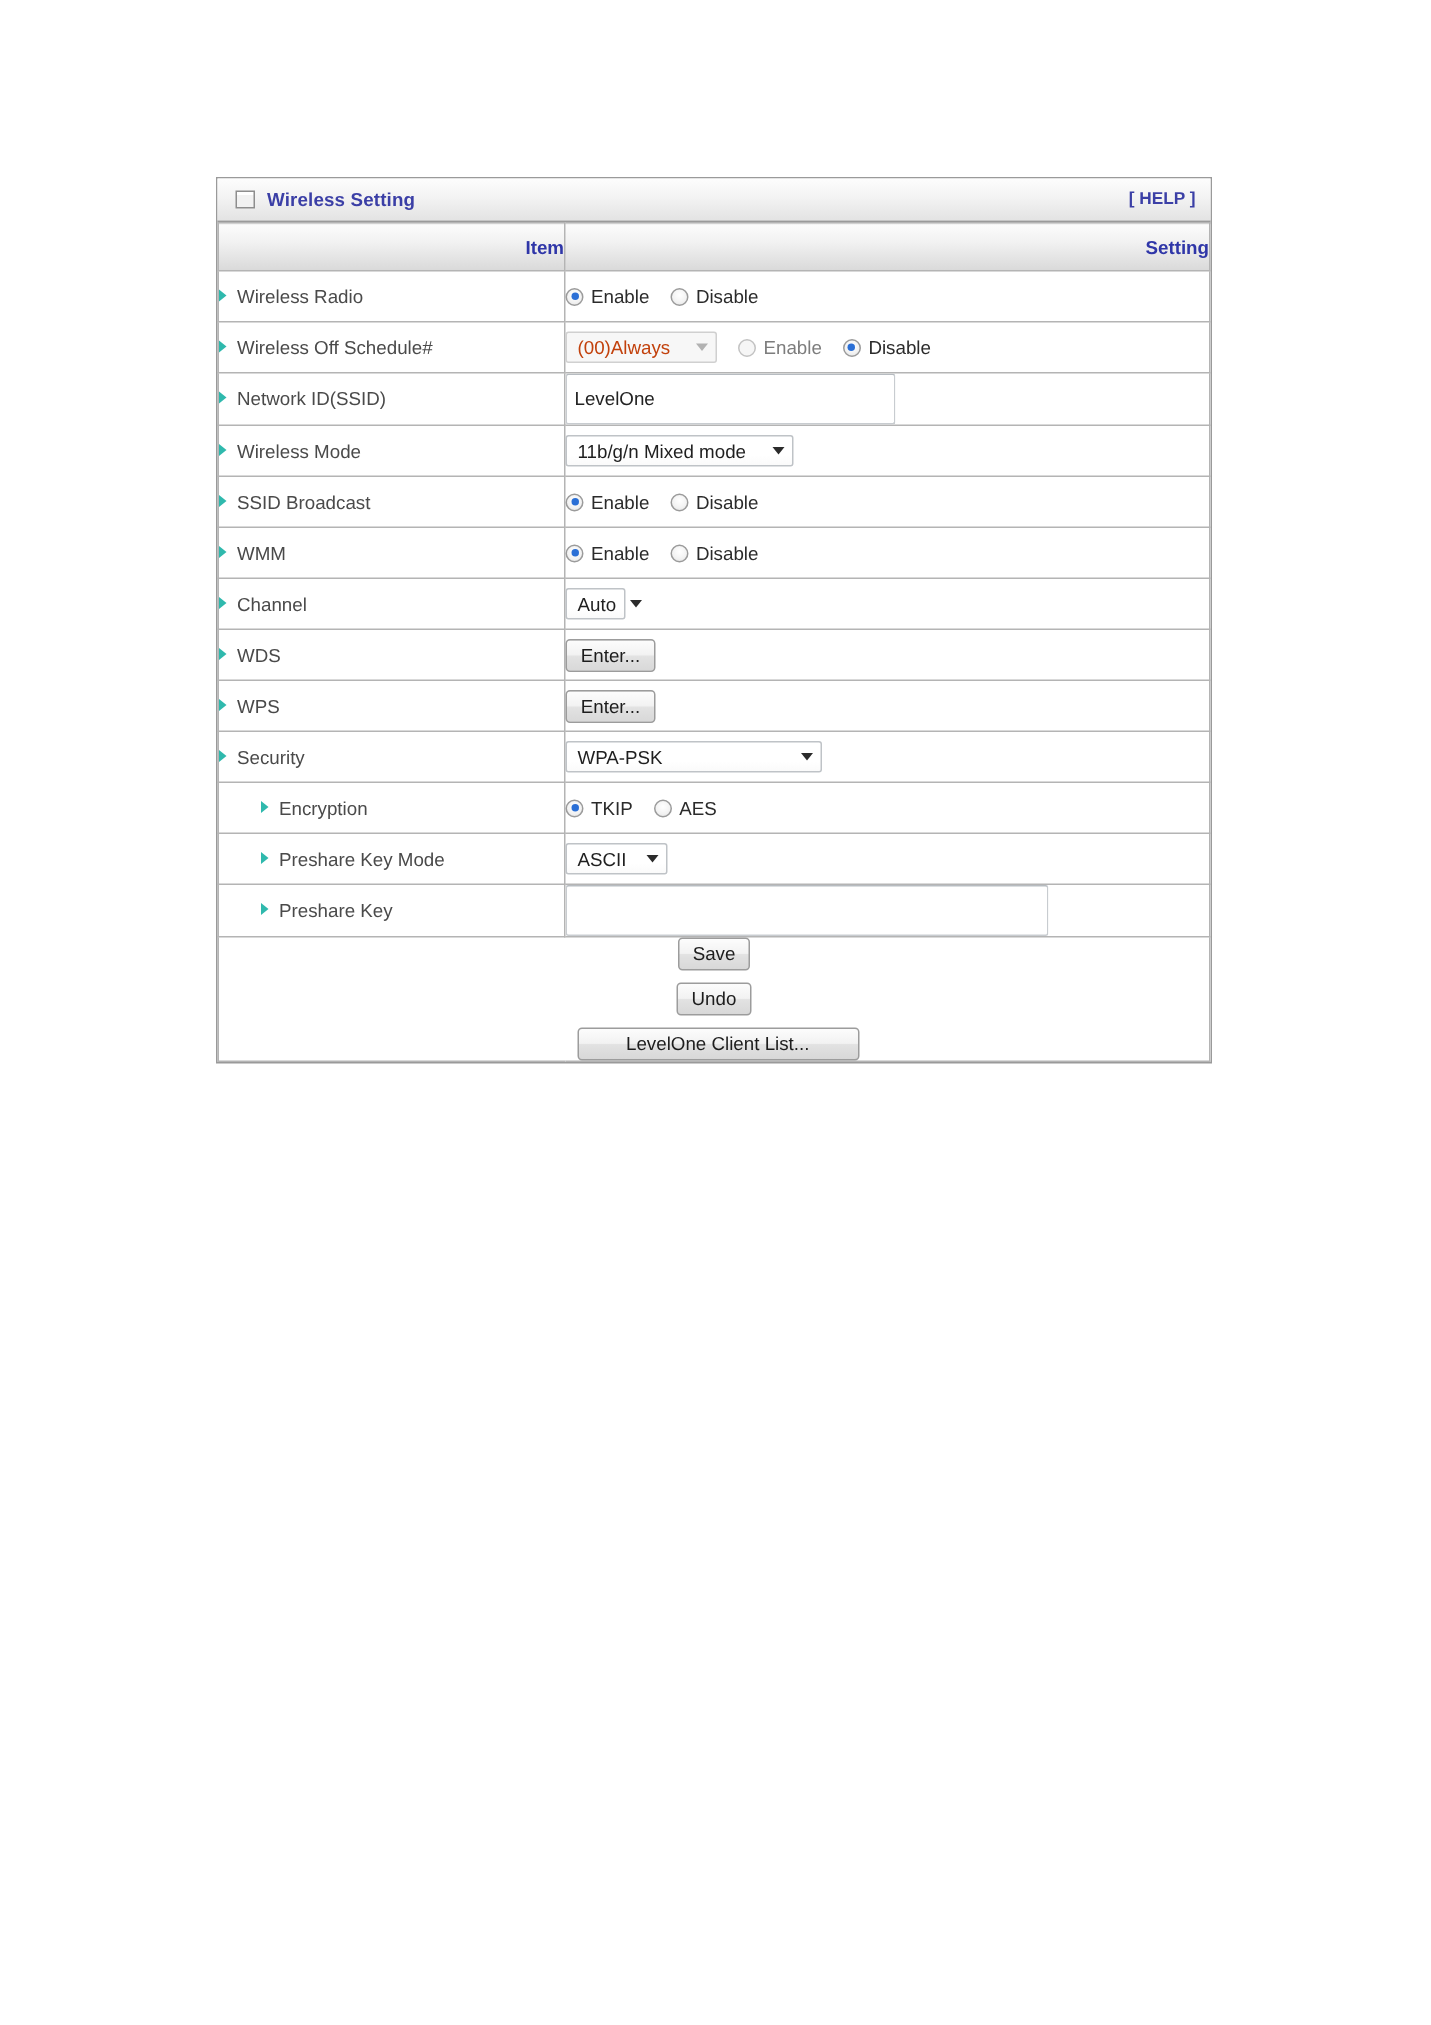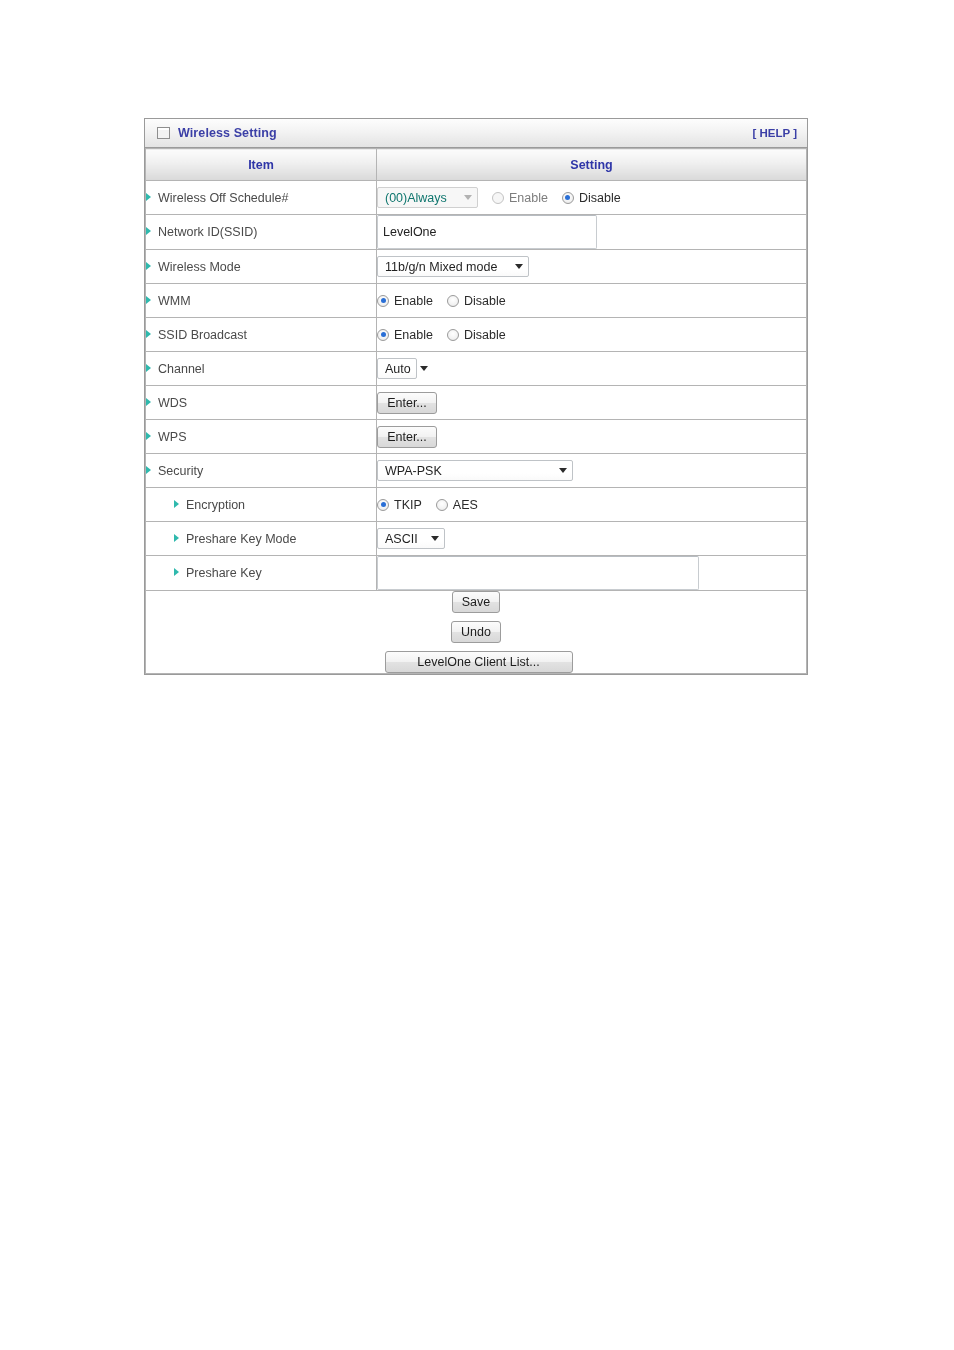--- a/index.html
+++ b/index.html
@@ -82,21 +82,21 @@
     border: 1px solid #b4b4b4;
     padding: 0;
     vertical-align: middle;
   }
   table.cfg tr.hdr th {
     height: 31px;
     background: linear-gradient(to bottom, #fcfcfc 0%, #f1f1f1 40%, #d9d9d9 100%);
     color: #2f36a8;
     font-size: 12.5px;
     font-weight: bold;
-    text-align: center;
+    text-align: right;
   }
 
   td.item {
     height: 33px;
     background: #ffffff;
     padding-left: 14px;
     font-size: 12.5px;
     color: #4a4a4a;
     white-space: nowrap;
   }
@@ -196,32 +196,32 @@
   }
   .sel .caret {
     width: 0; height: 0;
     border-left: 4px solid transparent;
     border-right: 4px solid transparent;
     border-top: 5px solid #2b2b2b;
     margin-left: 9px;
     flex: 0 0 auto;
   }
   .sel.disabled {
-    color: #0f766e;
+    color: #c2410c;
     background: #f7f7f7;
     border-color: #d0d0d0;
     cursor: default;
   }
   .sel.disabled .caret { border-top-color: #b2b2b2; }
 
   .sel.w-mode   { width: 152px; }
   .sel.w-sched  { width: 101px; margin-right: 14px; }
   .sel.w-chan   { width: 40px; }
   .sel.w-power  { width: 85px; }
-  .sel.w-sec    { width: 196px; }
+  .sel.w-sec    { width: 171px; }
   .sel.w-pskm   { width: 68px; }
 
   
   .btn {
     display: inline-flex;
     align-items: center;
     justify-content: center;
     height: 22px;
     box-sizing: border-box;
     padding: 0 9px;
@@ -274,20 +274,37 @@
         <col class="c-set">
       </colgroup>
       <thead>
         <tr class="hdr">
           <th>Item</th>
           <th>Setting</th>
         </tr>
       </thead>
       <tbody id="rows-body">
           <tr>
+            <td class="item"><span class="bullet"></span><span>Wireless Radio</span></td>
+            <td class="setting">
+              <div class="cellrow">
+                <div class="radio-group">
+                  <label class="radio-opt">
+                    <span class="rdot on"></span>
+                    <span>Enable</span>
+                  </label>
+                  <label class="radio-opt">
+                    <span class="rdot"></span>
+                    <span>Disable</span>
+                  </label>
+                </div>
+              </div>
+            </td>
+          </tr>
+          <tr>
             <td class="item"><span class="bullet"></span><span>Wireless Off Schedule#</span></td>
             <td class="setting">
               <div class="cellrow">
                 <div class="sel w-sched disabled">
                   <span>(00)Always</span>
                   <span class="caret"></span>
                 </div>
                 <div class="radio-group">
                   <label class="radio-opt dim">
                     <span class="rdot"></span>
@@ -314,38 +331,38 @@
             <td class="setting">
               <div class="cellrow">
                 <div class="sel w-mode">
                   <span>11b/g/n Mixed mode</span>
                   <span class="caret"></span>
                 </div>
               </div>
             </td>
           </tr>
           <tr>
-            <td class="item"><span class="bullet"></span><span>WMM</span></td>
+            <td class="item"><span class="bullet"></span><span>SSID Broadcast</span></td>
             <td class="setting">
               <div class="cellrow">
                 <div class="radio-group">
                   <label class="radio-opt">
                     <span class="rdot on"></span>
                     <span>Enable</span>
                   </label>
                   <label class="radio-opt">
                     <span class="rdot"></span>
                     <span>Disable</span>
                   </label>
                 </div>
               </div>
             </td>
           </tr>
           <tr>
-            <td class="item"><span class="bullet"></span><span>SSID Broadcast</span></td>
+            <td class="item"><span class="bullet"></span><span>WMM</span></td>
             <td class="setting">
               <div class="cellrow">
                 <div class="radio-group">
                   <label class="radio-opt">
                     <span class="rdot on"></span>
                     <span>Enable</span>
                   </label>
                   <label class="radio-opt">
                     <span class="rdot"></span>
                     <span>Disable</span>

